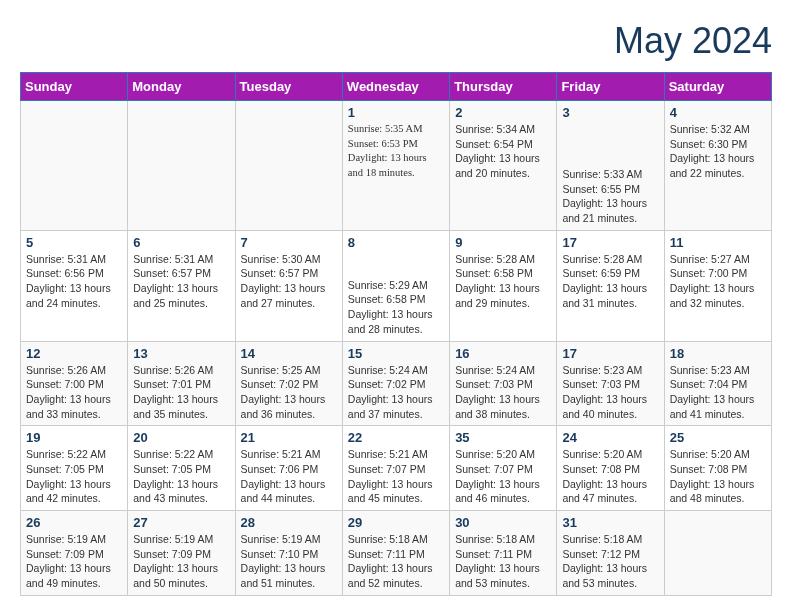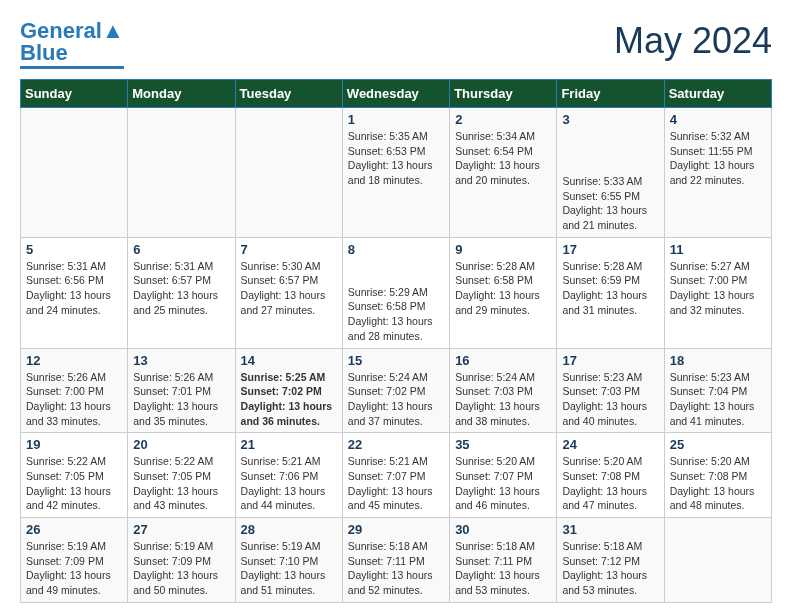--- a/index.html
+++ b/index.html
@@ -47,21 +47,21 @@
     .location {
       font-size: 16px;
       color: #333;
     }
     table {
       width: 100%;
       border-collapse: collapse;
       font-size: 11px;
     }
     thead tr th {
-      background: #14532d;
+      background: #a21caf;
       color: #fff;
       padding: 6px 4px;
       text-align: left;
       font-size: 13px;
       font-weight: bold;
       border: 1px solid #2a7ab8;
     }
     tbody tr td {
       border: 1px solid #ccc;
       vertical-align: top;
@@ -86,23 +86,20 @@
       color: #333;
       font-size: 10.5px;
       line-height: 1.4;
     }
   </style>
 </head>
 <body>
 
 <div class="header">
   <div class="logo">
-    <div class="logo-text">
-      <span>General</span><span style="color:#2a7ab8">▲</span><br><span>Blue</span>
-    </div>
     <div class="logo-underline"></div>
   </div>
   <div class="title-block">
     <div class="month-title">May 2024</div>
   </div>
 </div>
 
 <table>
   <thead>
     <tr>
@@ -115,40 +112,40 @@
         <th>Saturday</th>
       </tr>
   </thead>
   <tbody id="calendar-body">
   <tr>
         <td></td>
         <td></td>
         <td></td>
         <td>
           <span class="day-num">1</span>
-          <div class="day-info" style="white-space: pre-line;">Sunrise: 5:35 AM
+          <div class="day-info" style="white-space: pre-line; font-family: Liberation Serif, serif;">Sunrise: 5:35 AM
 Sunset: 6:53 PM
 Daylight: 13 hours and 18 minutes.</div>
         </td>
         <td>
           <span class="day-num">2</span>
           <div class="day-info" style="white-space: pre-line;">Sunrise: 5:34 AM
 Sunset: 6:54 PM
 Daylight: 13 hours and 20 minutes.</div>
         </td>
         <td>
           <span class="day-num">3</span>
           <div class="day-info" style="white-space: pre-line; margin-top: 47px;">Sunrise: 5:33 AM
 Sunset: 6:55 PM
 Daylight: 13 hours and 21 minutes.</div>
         </td>
         <td>
           <span class="day-num">4</span>
           <div class="day-info" style="white-space: pre-line;">Sunrise: 5:32 AM
-Sunset: 11:55 PM
+Sunset: 6:30 PM
 Daylight: 13 hours and 22 minutes.</div>
         </td>
       </tr>
       <tr>
         <td>
           <span class="day-num">5</span>
           <div class="day-info" style="white-space: pre-line;">Sunrise: 5:31 AM
 Sunset: 6:56 PM
 Daylight: 13 hours and 24 minutes.</div>
         </td>
@@ -197,21 +194,21 @@
 Daylight: 13 hours and 33 minutes.</div>
         </td>
         <td>
           <span class="day-num">13</span>
           <div class="day-info" style="white-space: pre-line;">Sunrise: 5:26 AM
 Sunset: 7:01 PM
 Daylight: 13 hours and 35 minutes.</div>
         </td>
         <td>
           <span class="day-num">14</span>
-          <div class="day-info" style="white-space: pre-line; font-weight: bold;">Sunrise: 5:25 AM
+          <div class="day-info" style="white-space: pre-line;">Sunrise: 5:25 AM
 Sunset: 7:02 PM
 Daylight: 13 hours and 36 minutes.</div>
         </td>
         <td>
           <span class="day-num">15</span>
           <div class="day-info" style="white-space: pre-line;">Sunrise: 5:24 AM
 Sunset: 7:02 PM
 Daylight: 13 hours and 37 minutes.</div>
         </td>
         <td>

